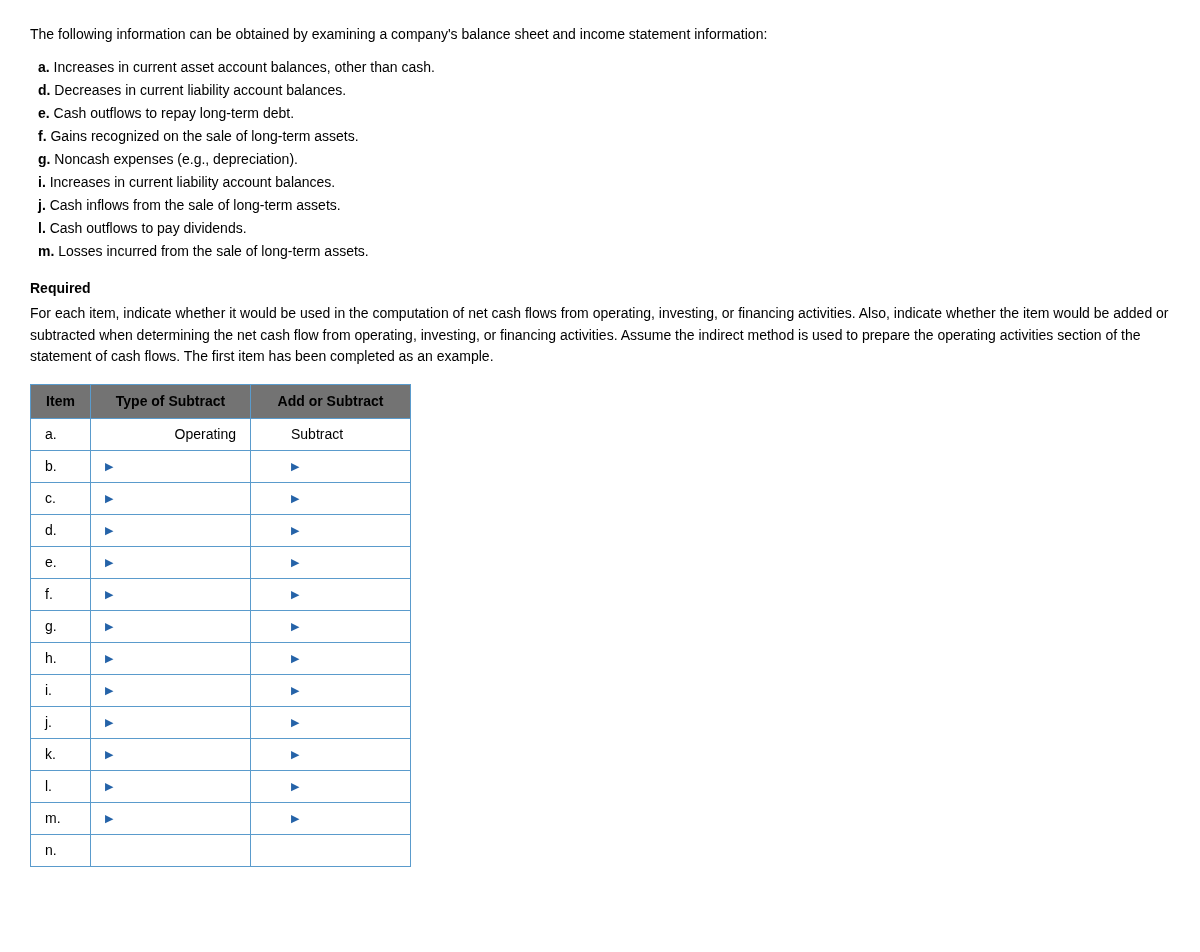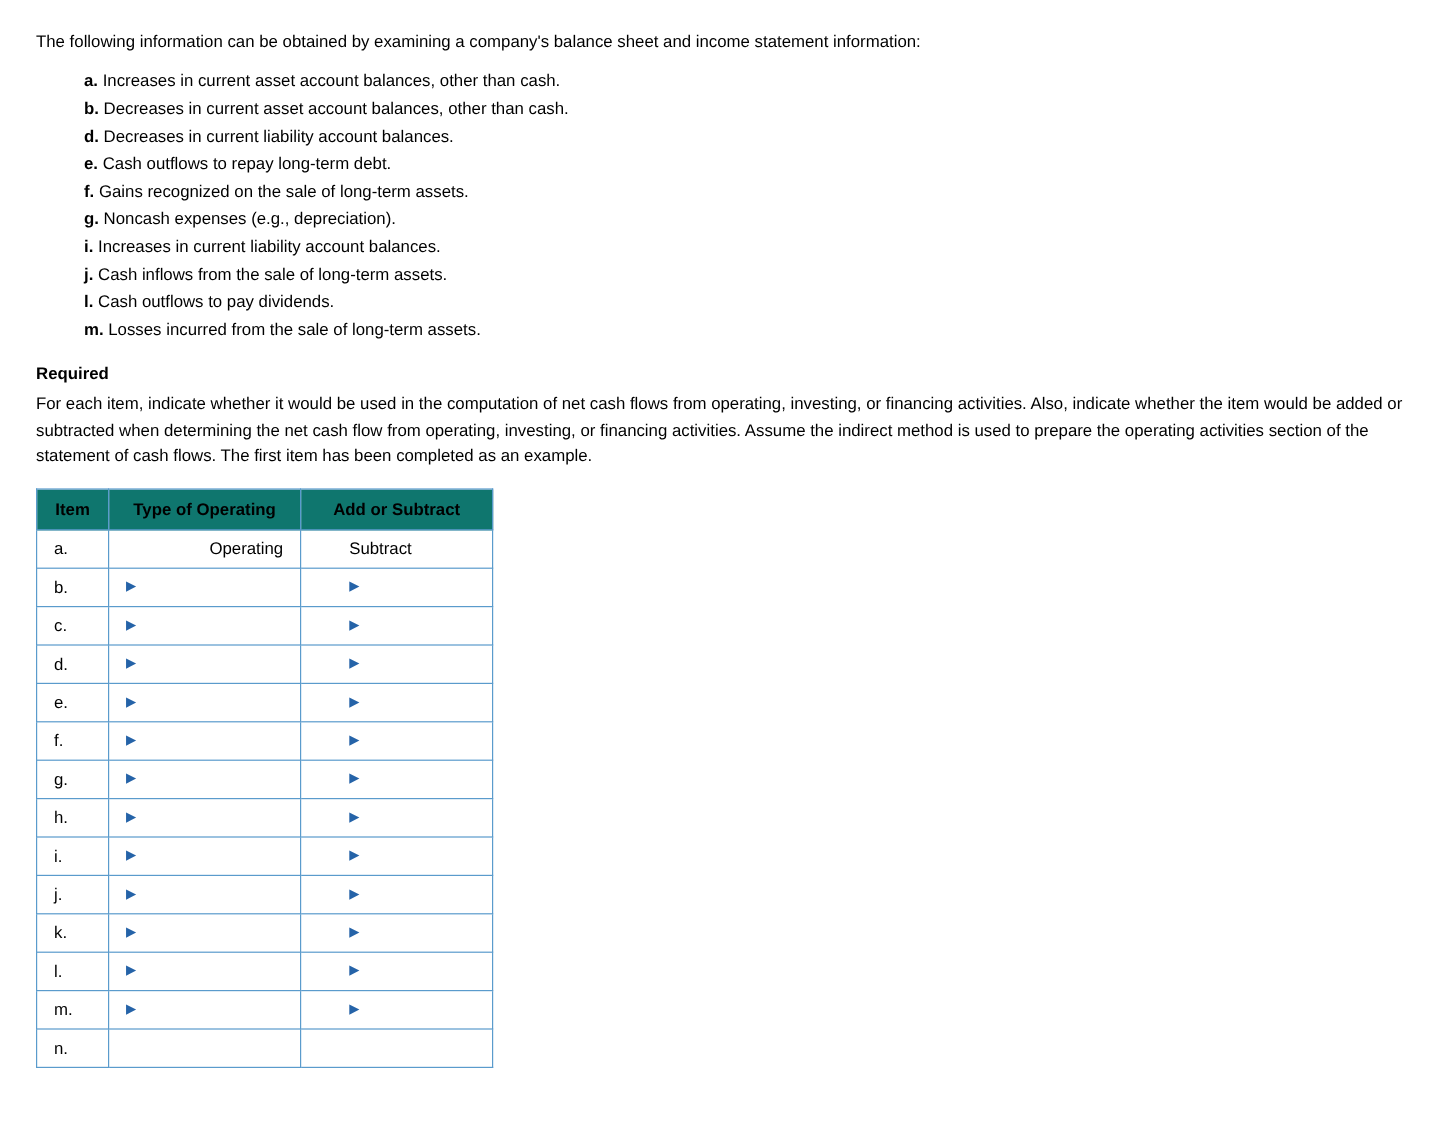--- a/index.html
+++ b/index.html
@@ -14,42 +14,41 @@
       color: #000;
       padding: 24px 30px;
       line-height: 1.5;
     }
     .intro-text {
       margin-bottom: 12px;
     }
     .list-section {
       margin-bottom: 16px;
       padding-left: 8px;
-      margin-left: 32px;
     }
     .list-item {
       margin-bottom: 2px;
     }
     .required-section {
       margin-bottom: 16px;
     }
     .required-title {
       font-weight: bold;
       margin-bottom: 4px;
     }
     .required-body {
       line-height: 1.55;
     }
     table {
       border-collapse: collapse;
       margin-top: 16px;
       min-width: 340px;
     }
     table thead tr th {
-      background-color: #0f766e;
+      background-color: #737373;
       border: 1px solid #5a9bcc;
       padding: 6px 14px;
       font-weight: bold;
       text-align: center;
       font-size: 14px;
     }
     table tbody tr td {
       border: 1px solid #5a9bcc;
       padding: 5px 14px;
       font-size: 14px;
@@ -83,41 +82,40 @@
     }
   </style>
 </head>
 <body>
 
 <p class="intro-text">The following information can be obtained by examining a company's balance sheet and income statement information:</p>
 
 <div class="list-section">
 
 <div class="list-item"><b>a.</b> Increases in current asset account balances, other than cash.</div>
-    <div class="list-item"><b>b.</b> Decreases in current asset account balances, other than cash.</div>
     <div class="list-item"><b>d.</b> Decreases in current liability account balances.</div>
     <div class="list-item"><b>e.</b> Cash outflows to repay long-term debt.</div>
     <div class="list-item"><b>f.</b> Gains recognized on the sale of long-term assets.</div>
     <div class="list-item"><b>g.</b> Noncash expenses (e.g., depreciation).</div>
     <div class="list-item"><b>i.</b> Increases in current liability account balances.</div>
     <div class="list-item"><b>j.</b> Cash inflows from the sale of long-term assets.</div>
     <div class="list-item"><b>l.</b> Cash outflows to pay dividends.</div>
     <div class="list-item"><b>m.</b> Losses incurred from the sale of long-term assets.</div>
   </div>
 
 <div class="required-section">
   <p class="required-title">Required</p>
   <p class="required-body">For each item, indicate whether it would be used in the computation of net cash flows from operating, investing, or financing activities. Also, indicate whether the item would be added or subtracted when determining the net cash flow from operating, investing, or financing activities. Assume the indirect method is used to prepare the operating activities section of the statement of cash flows. The first item has been completed as an example.</p>
 </div>
 
 <table>
   <thead>
     <tr>
       <th>Item</th>
-      <th>Type of Operating</th>
+      <th>Type of Subtract</th>
       <th>Add or Subtract</th>
     </tr>
   </thead>
   <tbody>
 
   <tr>
         <td>a.</td>
         <td>Operating</td>
         <td>Subtract</td>
       </tr>

